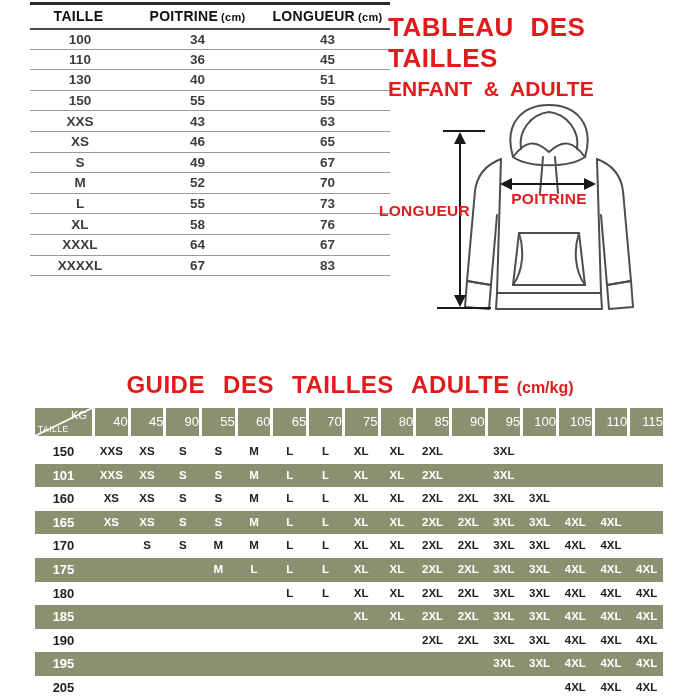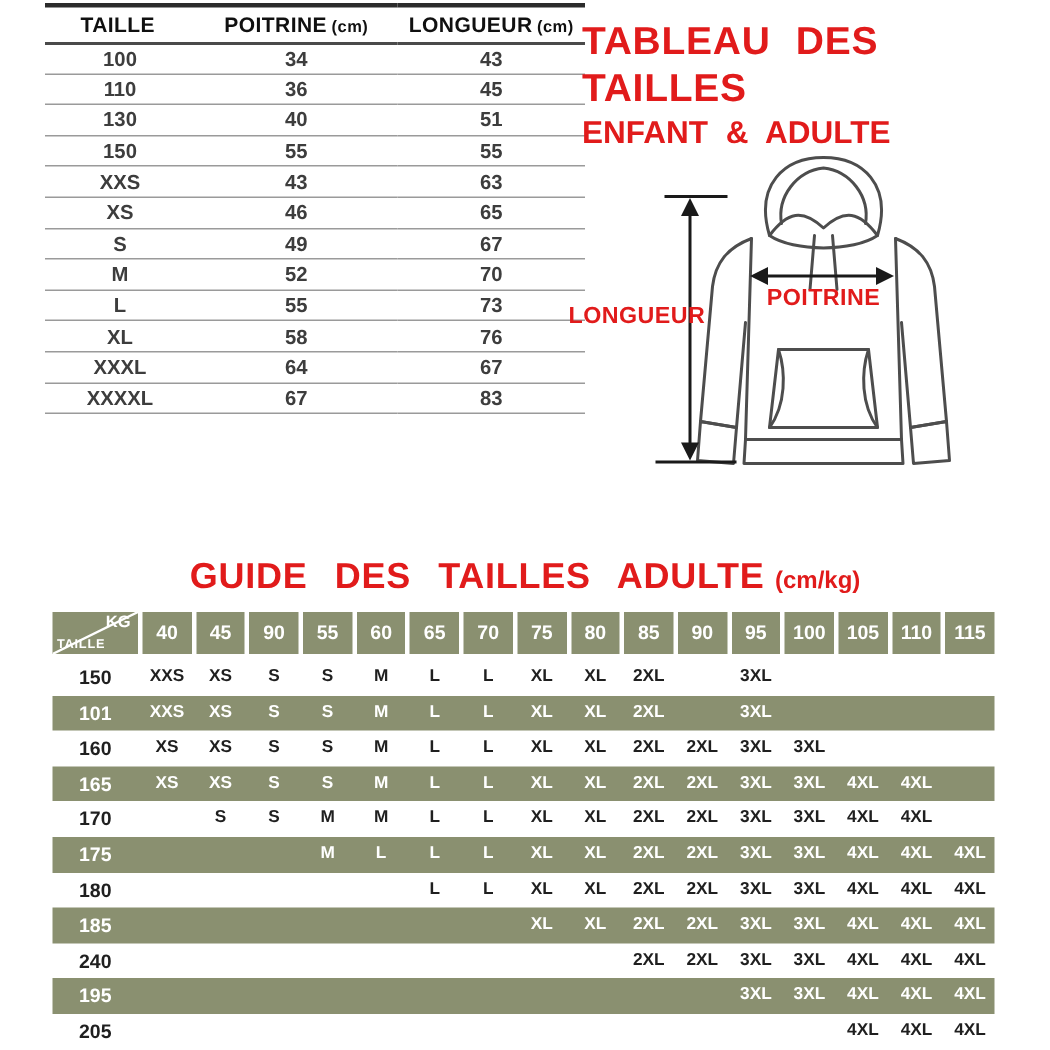--- a/index.html
+++ b/index.html
@@ -32,22 +32,22 @@
   .hoodie-figure { position:absolute; left:373px; top:95px; width:322px; height:232px; }
   .fig-label { position:absolute; color:var(--red); font-weight:bold; font-size:15.5px;
                letter-spacing:0.3px; }
   .lbl-longueur { left:6px; top:107px; width:80px; text-align:right; }
   .lbl-poitrine { left:130px; top:95px; width:92px; text-align:center; }
 
   
   .matrix { position:absolute; left:35px; top:408px; width:628px; }
   .mrow { display:grid; grid-template-columns:57px repeat(16,1fr); column-gap:3px; }
   .mheader { height:28px; margin-bottom:4px; }
-  .mhcell, .mcorner { background:var(--green); color:#fff; font-weight:bold; font-size:13px;
-                      line-height:28px; text-align:center; }
+  .mhcell, .mcorner { background:var(--green); color:#fff; font-weight:normal; font-size:13px;
+                      line-height:28px; text-align:right; }
   .mcorner { position:relative; }
   .mcorner svg { position:absolute; left:0; top:0; width:100%; height:100%; display:block; }
   .mcorner .kg { position:absolute; top:2px; right:5px; font-size:11px; line-height:11px; }
   .mcorner .taille { position:absolute; bottom:2px; left:3px; font-size:8.5px; line-height:9px;
                      letter-spacing:0.5px; }
   .mdata { height:23.6px; line-height:23.6px; font-weight:bold; font-size:11.5px;
            color:#1f1f1f; text-align:center; }
   .mdata.alt { background:var(--green); color:#fff; }
   .mdata .mlabel { font-size:13px; }
 </style>
@@ -361,21 +361,21 @@
         <div class="mcell">XL</div>
         <div class="mcell">2XL</div>
         <div class="mcell">2XL</div>
         <div class="mcell">3XL</div>
         <div class="mcell">3XL</div>
         <div class="mcell">4XL</div>
         <div class="mcell">4XL</div>
         <div class="mcell">4XL</div>
       </div>
       <div class="mrow mdata">
-        <div class="mlabel">240</div>
+        <div class="mlabel">190</div>
         <div class="mcell"></div>
         <div class="mcell"></div>
         <div class="mcell"></div>
         <div class="mcell"></div>
         <div class="mcell"></div>
         <div class="mcell"></div>
         <div class="mcell"></div>
         <div class="mcell"></div>
         <div class="mcell"></div>
         <div class="mcell">2XL</div>

